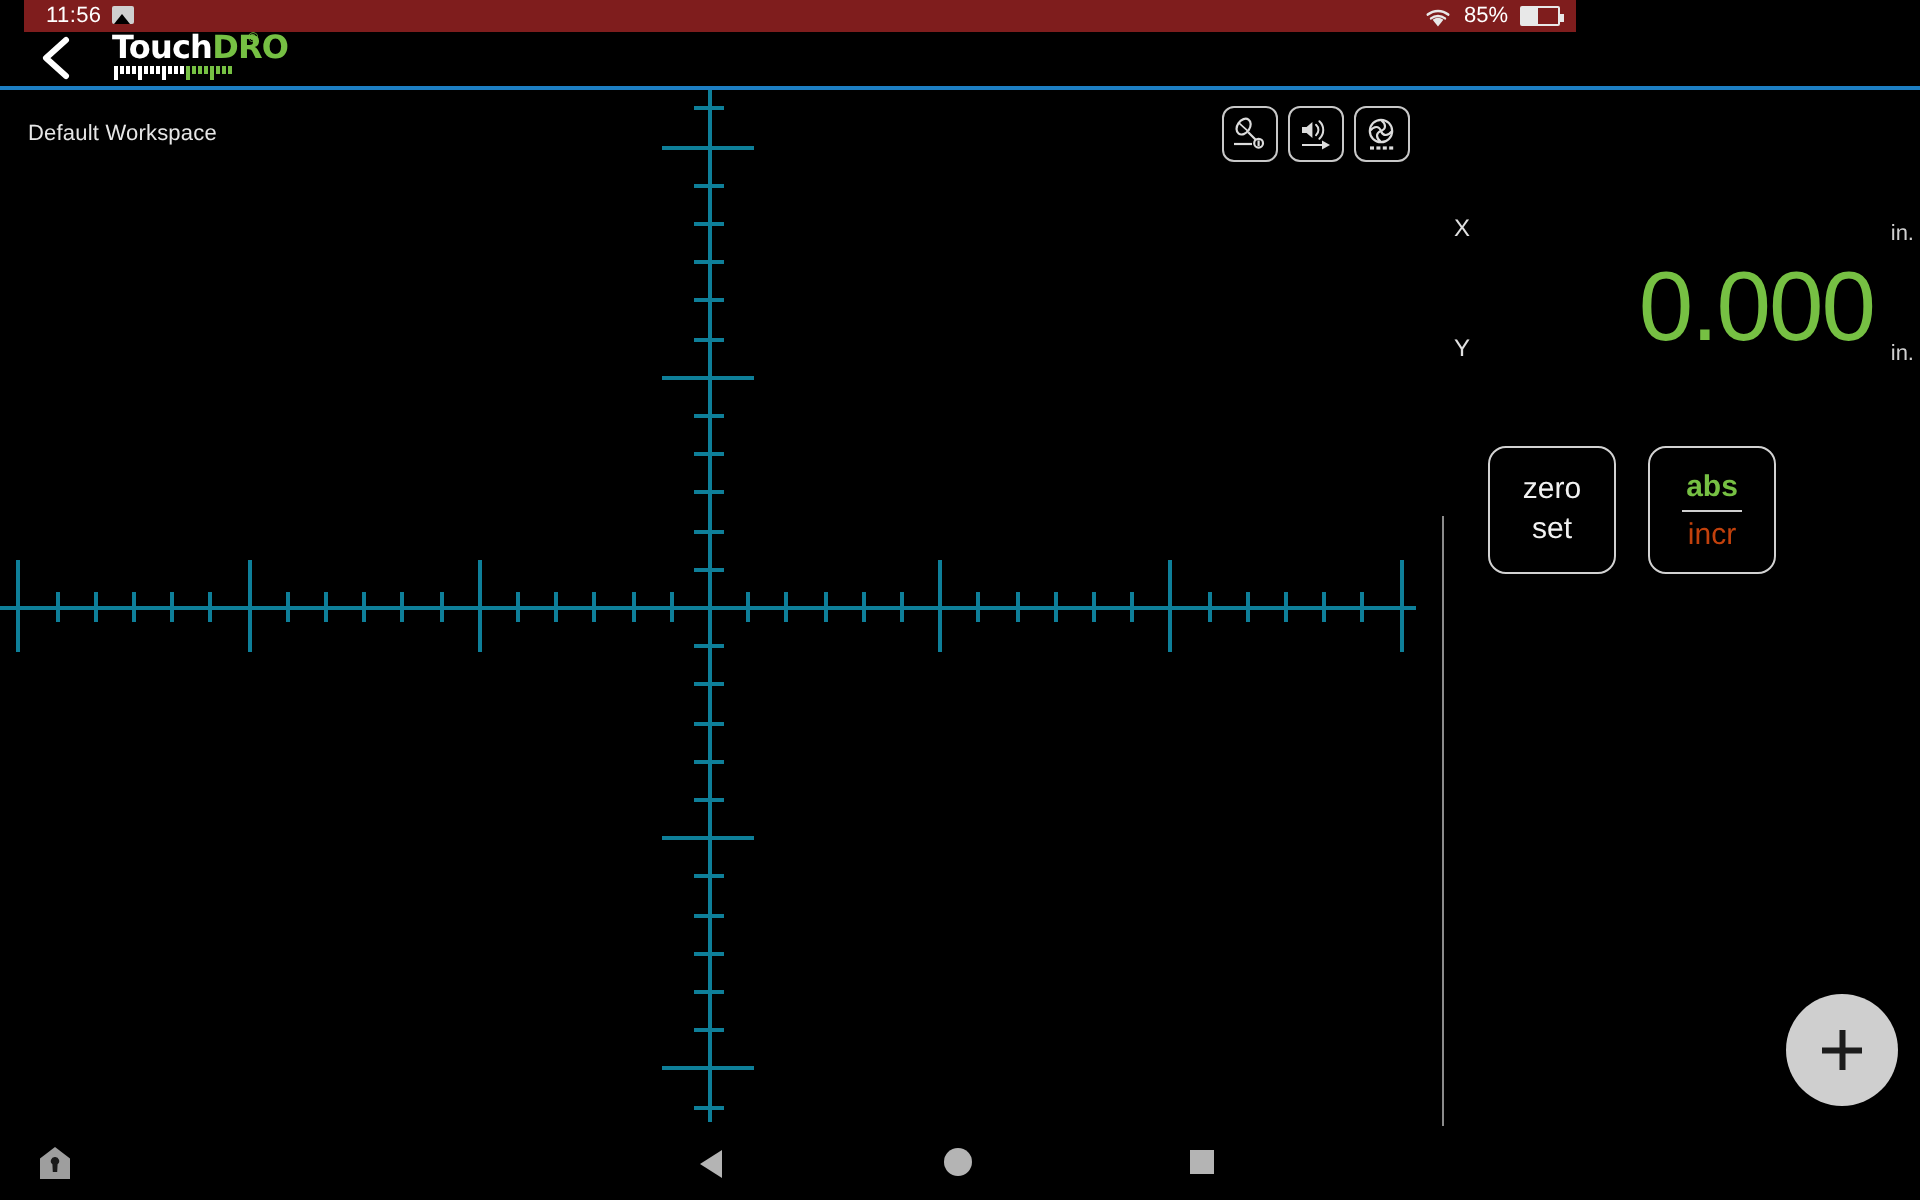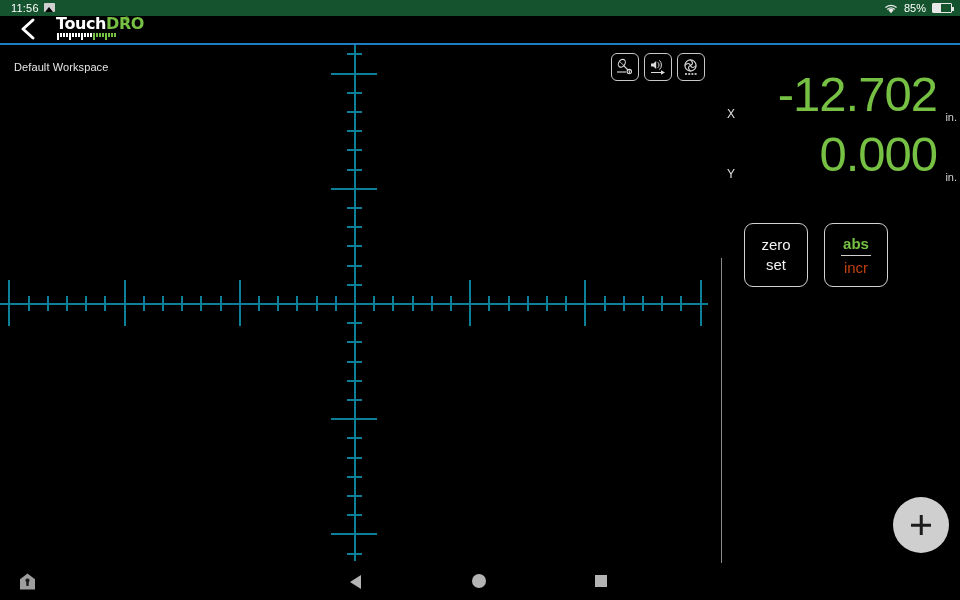--- a/index.html
+++ b/index.html
@@ -18,23 +18,23 @@
   }
   #app {
     position: absolute;
     inset: 0;
     background: #000;
   }
 
   
   .statusbar {
     position: absolute;
-    left: 0; top: 0;
-    width: 960px; height: 16px;
-    background: #14532d;
+    left: 12px; top: 0;
+    width: 776px; height: 16px;
+    background: #7f1d1d;
   }
   .sb-time {
     position: absolute;
     left: 11px; top: 1px;
     font-size: 11px;
     color: #ffffff;
     letter-spacing: .2px;
     line-height: 14px;
   }
   .sb-photo-icon {
@@ -573,21 +573,20 @@
     </div>
 
   </div>
 
   <div class="divider"></div>
 
   <div class="dro-panel">
 
     <div class="axis-row x">
       <div class="axis-name">X</div>
-      <div class="axis-value">-12.702</div>
       <div class="axis-unit">in.</div>
     </div>
 
     <div class="axis-row y">
       <div class="axis-name">Y</div>
       <div class="axis-value">0.000</div>
       <div class="axis-unit">in.</div>
     </div>
 
     <div class="mode-row">

